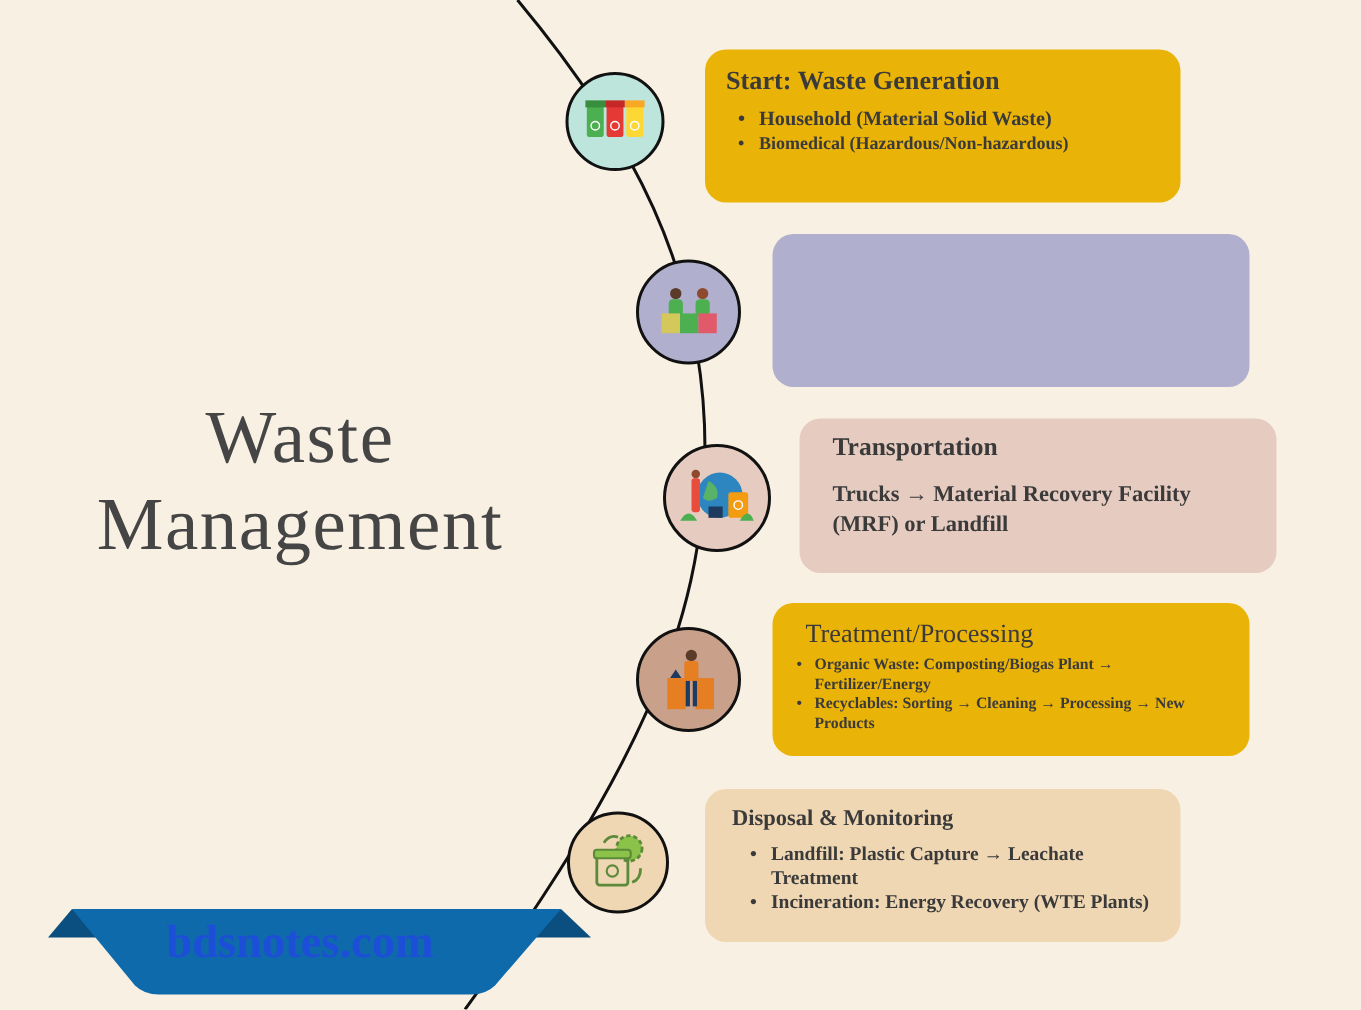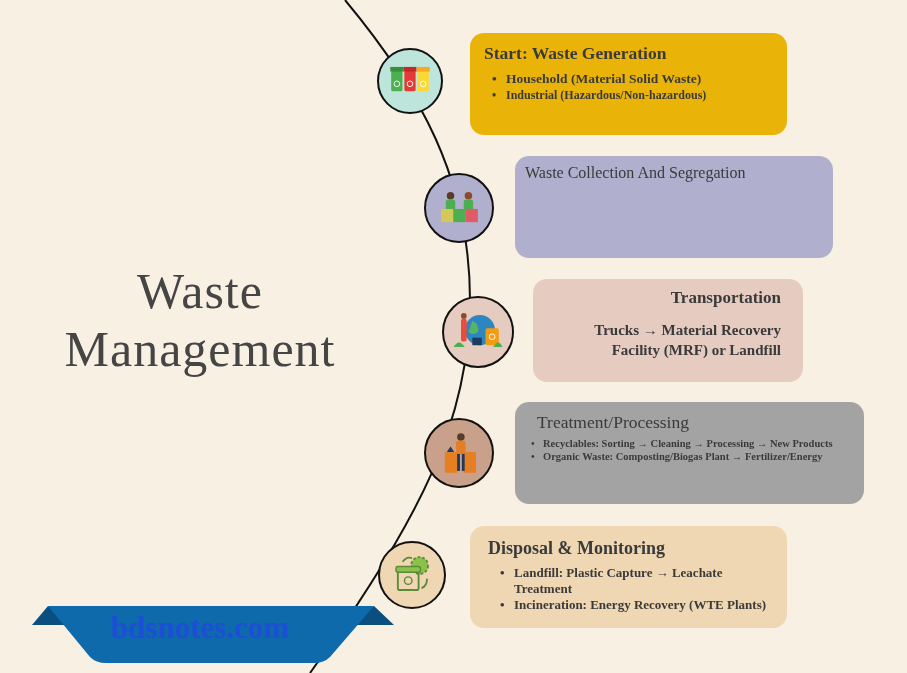--- a/index.html
+++ b/index.html
@@ -14,29 +14,29 @@
   .card ul { list-style: none; }
   .card li { position: relative; padding-left: 22px; font-weight: bold; }
   .card li::before { content: "•"; position: absolute; left: 8px; top: 0; }
   .c1 { left: 470px; top: 33px; width: 317px; height: 102px; background: #eab308; }
   .c1 h2 { font-size: 17.5px; }
   .c1 li { font-size: 13.5px; line-height: 17px; }
   .c2 { left: 515px; top: 156px; width: 318px; height: 102px; background: #b1afce; padding: 8px 10px; }
   .c2 h2 { font-size: 16px; margin-bottom: 12px; font-weight: normal; }
   .c2 li { font-size: 11.5px; line-height: 15px; padding-left: 34px; }
   .c2 li::before { left: 18px; }
-  .c3 { left: 533px; top: 279px; width: 270px; height: 103px; background: #e6cbc0; padding: 9px 22px; text-align: right; }
+  .c3 { left: 533px; top: 279px; width: 318px; height: 103px; background: #e6cbc0; padding: 9px 22px; }
   .c3 h2 { font-size: 17px; margin-bottom: 12px; }
   .c3 p { font-size: 15px; line-height: 20px; font-weight: bold; }
-  .c4 { left: 515px; top: 402px; width: 349px; height: 102px; background: #a3a3a3; padding: 10px 12px; }
+  .c4 { left: 515px; top: 402px; width: 318px; height: 102px; background: #eab308; padding: 10px 12px; }
   .c4 h2 { font-size: 17.5px; margin-bottom: 4px; padding-left: 10px; font-weight: normal; }
   .c4 li { font-size: 10.5px; line-height: 13px; padding-left: 16px; }
   .c4 li::before { left: 4px; }
   .c5 { left: 470px; top: 526px; width: 317px; height: 102px; background: #efd7b3; padding: 12px 18px; }
-  .c5 h2 { font-size: 18px; margin-bottom: 6px; }
+  .c5 h2 { font-size: 15px; margin-bottom: 6px; }
   .c5 li { font-size: 13px; line-height: 16px; padding-left: 26px; }
   .c5 li::before { left: 12px; }
   .banner { position: absolute; left: 16px; top: 605px; width: 380px; height: 60px; }
   .banner-text { position: absolute; left: 70px; top: 610px; width: 260px; text-align: center; font-family: "Liberation Serif", serif; font-weight: bold; font-size: 31px; color: #1d4ed8; }
 </style>
 </head>
 <body>
 
 <svg class="curve" viewBox="0 0 907 673">
   <path d="M345 0 C 420 90, 470 180, 470 300 C 470 420, 420 520, 310 673" fill="none" stroke="#111" stroke-width="2"></path>
@@ -106,38 +106,37 @@
     <circle cx="30" cy="40" r="4" fill="none" stroke="#5d8a3a" stroke-width="1.5"></circle>
     <path d="M24 20 q4 -6 10 -4" fill="none" stroke="#5d8a3a" stroke-width="2"></path>
     <path d="M44 48 q6 -2 6 -10" fill="none" stroke="#5d8a3a" stroke-width="2"></path>
   </svg>
 </div>
 
 <div class="card c1">
   <h2>Start: Waste Generation</h2>
   <ul>
     <li>Household (Material Solid Waste)</li>
-    <li style="font-size:12px;">Industrial (Hazardous/Non-hazardous)</li>
+    <li style="font-size:12px;">Biomedical (Hazardous/Non-hazardous)</li>
   </ul>
 </div>
 
 <div class="card c2">
-  <h2>Waste Collection And Segregation</h2>
 </div>
 
 <div class="card c3">
   <h2>Transportation</h2>
   <p>Trucks → Material Recovery Facility (MRF) or Landfill</p>
 </div>
 
 <div class="card c4">
   <h2>Treatment/Processing</h2>
   <ul>
+    <li>Organic Waste: Composting/Biogas Plant → Fertilizer/Energy</li>
     <li>Recyclables: Sorting → Cleaning → Processing → New Products</li>
-    <li>Organic Waste: Composting/Biogas Plant → Fertilizer/Energy</li>
   </ul>
 </div>
 
 <div class="card c5">
   <h2>Disposal &amp; Monitoring</h2>
   <ul>
     <li>Landfill: Plastic Capture → Leachate Treatment</li>
     <li>Incineration: Energy Recovery (WTE Plants)</li>
   </ul>
 </div>

